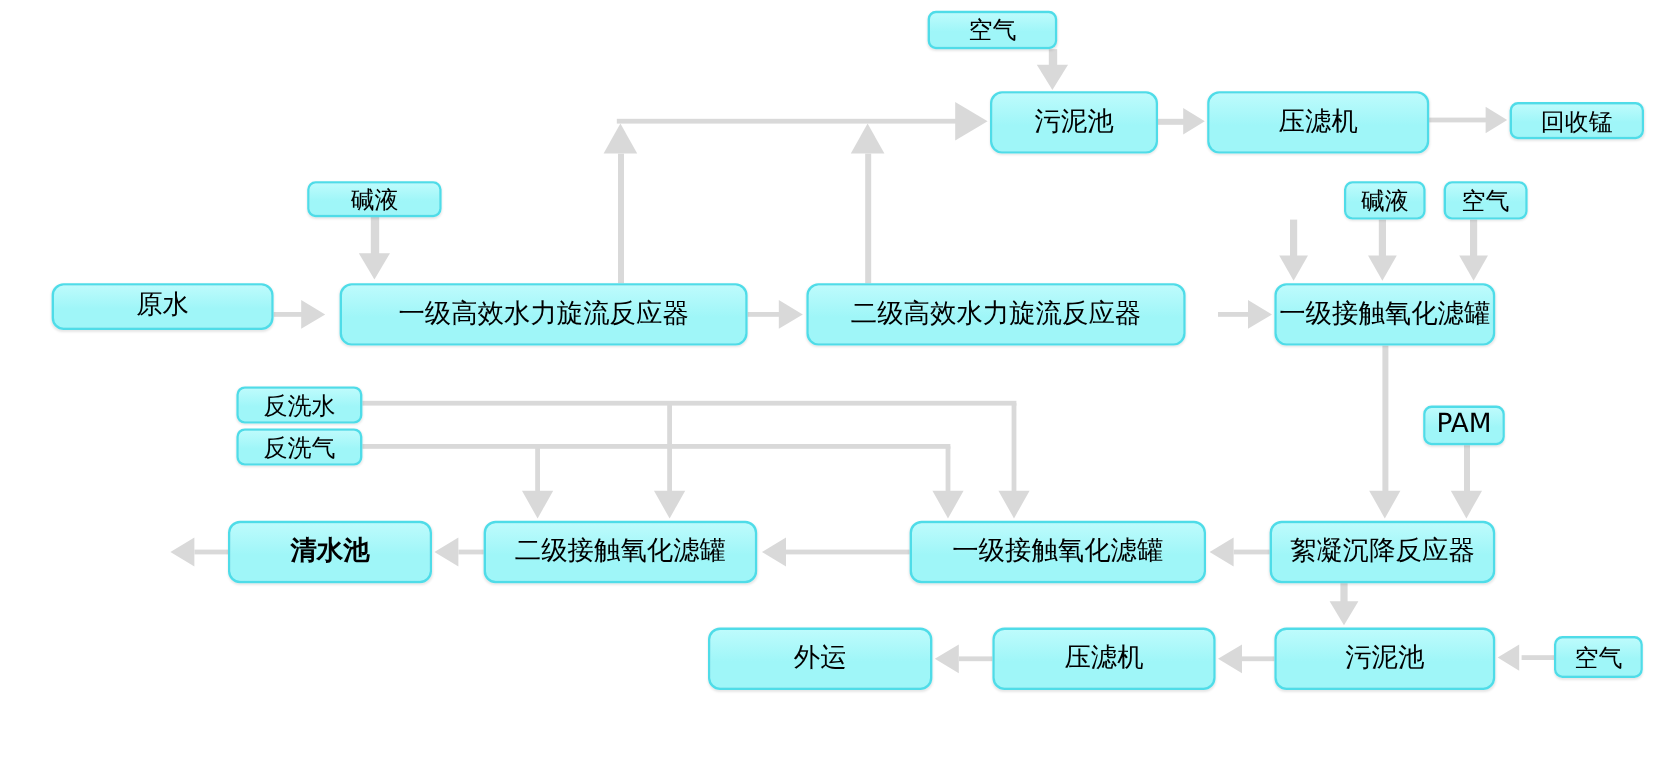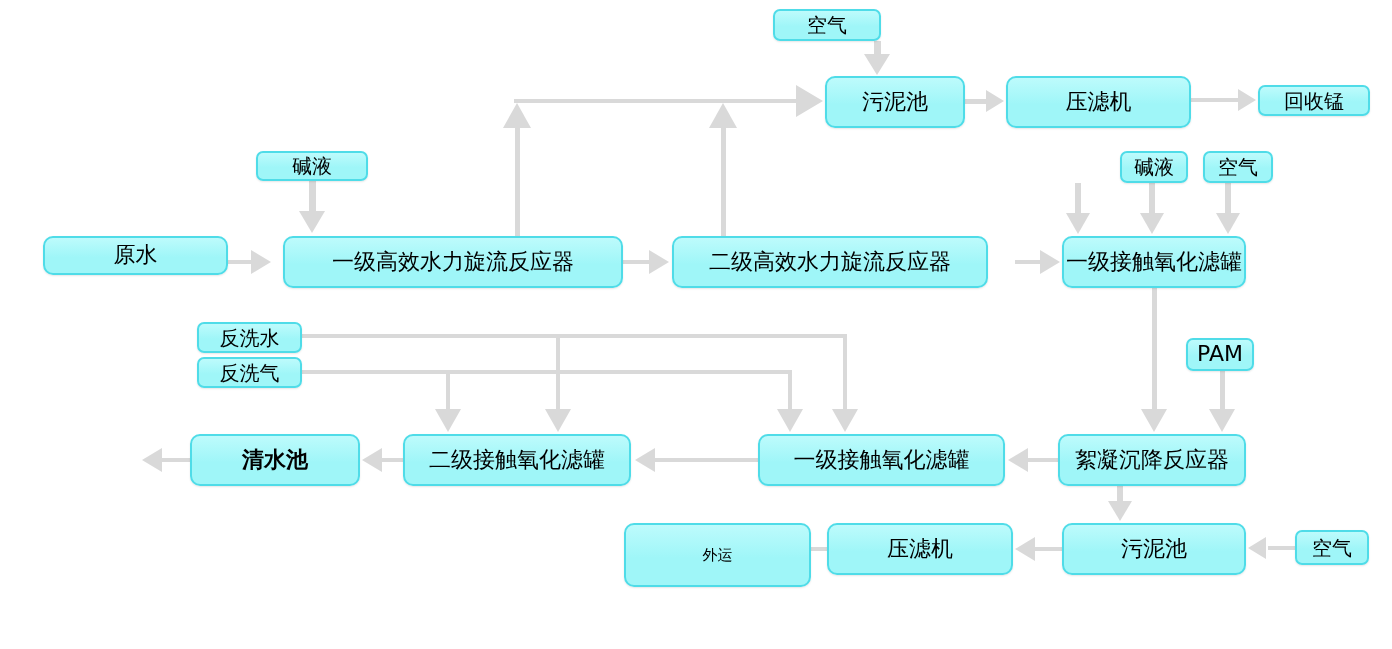--- a/index.html
+++ b/index.html
@@ -119,21 +119,21 @@
     </div>
     <div class="node" style="left: 403px; top: 434px; width: 228px; height: 52px; background: linear-gradient(rgb(189, 251, 252) 0%, rgb(159, 246, 248) 55%); border-color: rgb(79, 220, 232); border-radius: 10px; color: rgb(0, 0, 0); font-size: 22px;">
       <span class="lbl">二级接触氧化滤罐</span>
     </div>
     <div class="node" style="left: 758px; top: 434px; width: 247px; height: 52px; background: linear-gradient(rgb(189, 251, 252) 0%, rgb(159, 246, 248) 55%); border-color: rgb(79, 220, 232); border-radius: 10px; color: rgb(0, 0, 0); font-size: 22px;">
       <span class="lbl">一级接触氧化滤罐</span>
     </div>
     <div class="node" style="left: 1058px; top: 434px; width: 188px; height: 52px; background: linear-gradient(rgb(189, 251, 252) 0%, rgb(159, 246, 248) 55%); border-color: rgb(79, 220, 232); border-radius: 10px; color: rgb(0, 0, 0); font-size: 22px;">
       <span class="lbl">絮凝沉降反应器</span>
     </div>
-    <div class="node" style="left: 624px; top: 523px; width: 187px; height: 64px; background: linear-gradient(rgb(189, 251, 252) 0%, rgb(159, 246, 248) 55%); border-color: rgb(79, 220, 232); border-radius: 10px; color: rgb(0, 0, 0); font-size: 15px;">
+    <div class="node" style="left: 590px; top: 523px; width: 187px; height: 52px; background: linear-gradient(rgb(189, 251, 252) 0%, rgb(159, 246, 248) 55%); border-color: rgb(79, 220, 232); border-radius: 10px; color: rgb(0, 0, 0); font-size: 22px;">
       <span class="lbl">外运</span>
     </div>
     <div class="node" style="left: 827px; top: 523px; width: 186px; height: 52px; background: linear-gradient(rgb(189, 251, 252) 0%, rgb(159, 246, 248) 55%); border-color: rgb(79, 220, 232); border-radius: 10px; color: rgb(0, 0, 0); font-size: 22px;">
       <span class="lbl">压滤机</span>
     </div>
     <div class="node" style="left: 1062px; top: 523px; width: 184px; height: 52px; background: linear-gradient(rgb(189, 251, 252) 0%, rgb(159, 246, 248) 55%); border-color: rgb(79, 220, 232); border-radius: 10px; color: rgb(0, 0, 0); font-size: 22px;">
       <span class="lbl">污泥池</span>
     </div>
     <div class="node" style="left: 1295px; top: 530px; width: 74px; height: 35px; background: linear-gradient(rgb(189, 251, 252) 0%, rgb(159, 246, 248) 55%); border-color: rgb(79, 220, 232); border-radius: 7px; color: rgb(0, 0, 0); font-size: 20px;">
       <span class="lbl">空气</span>

